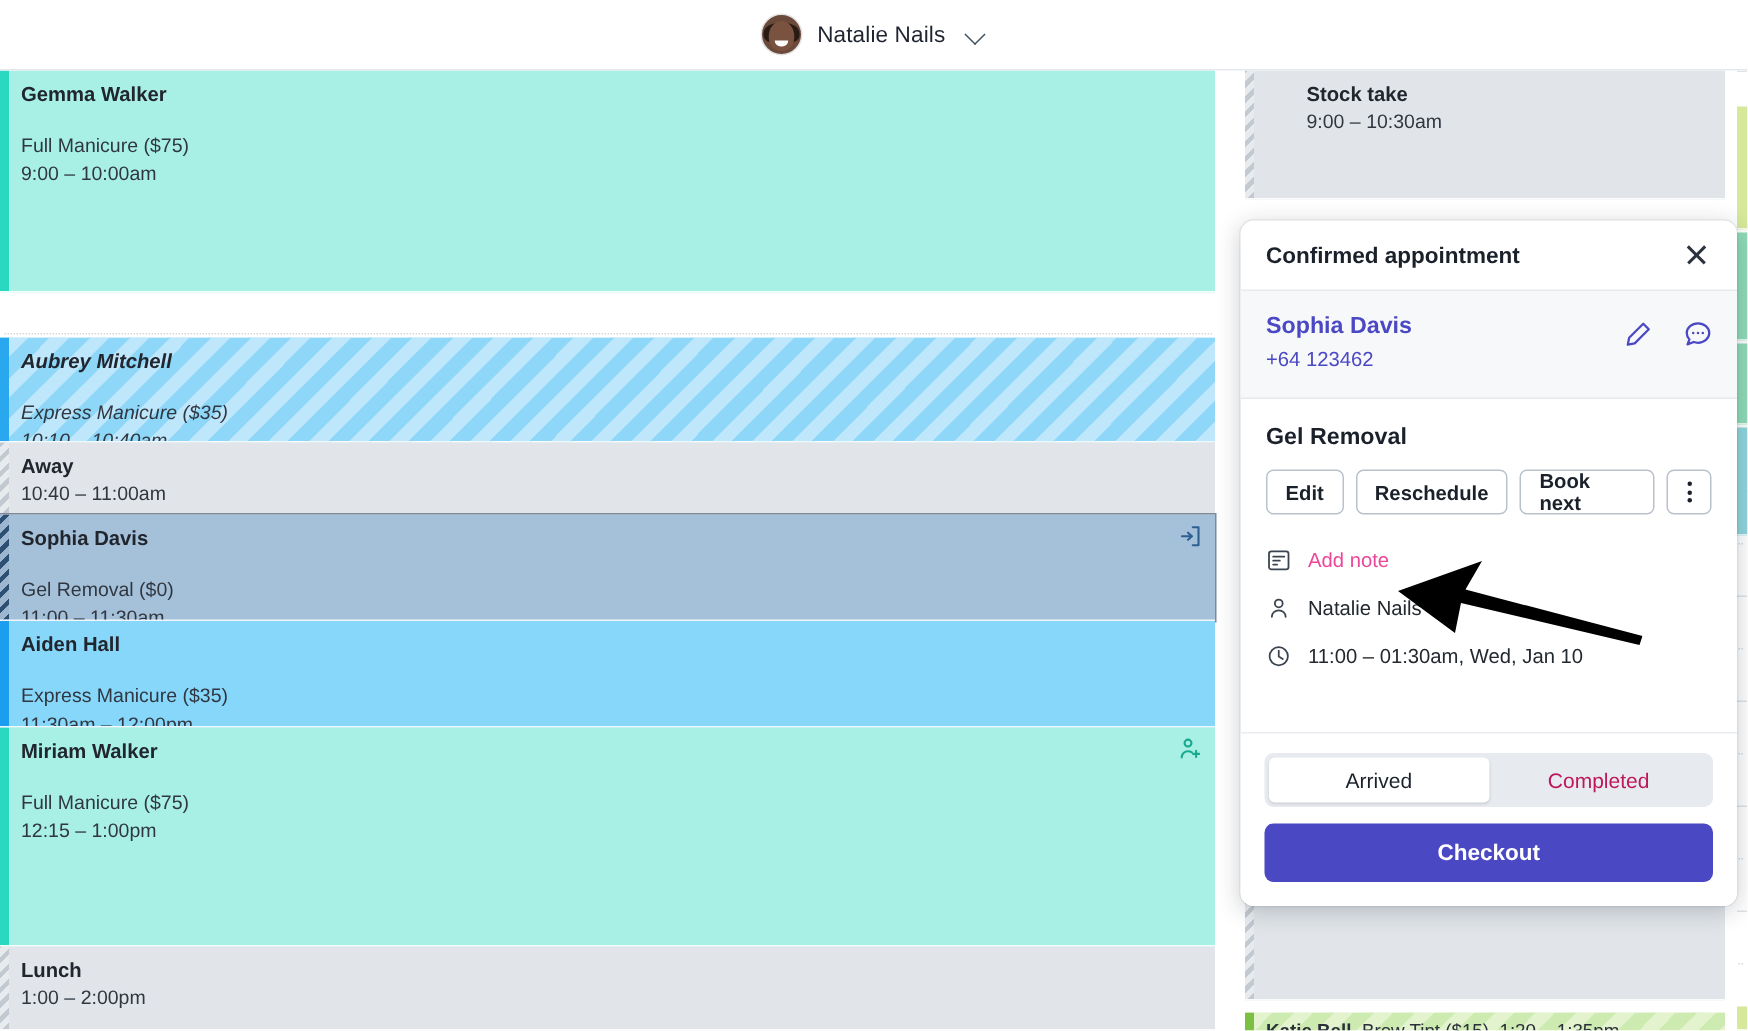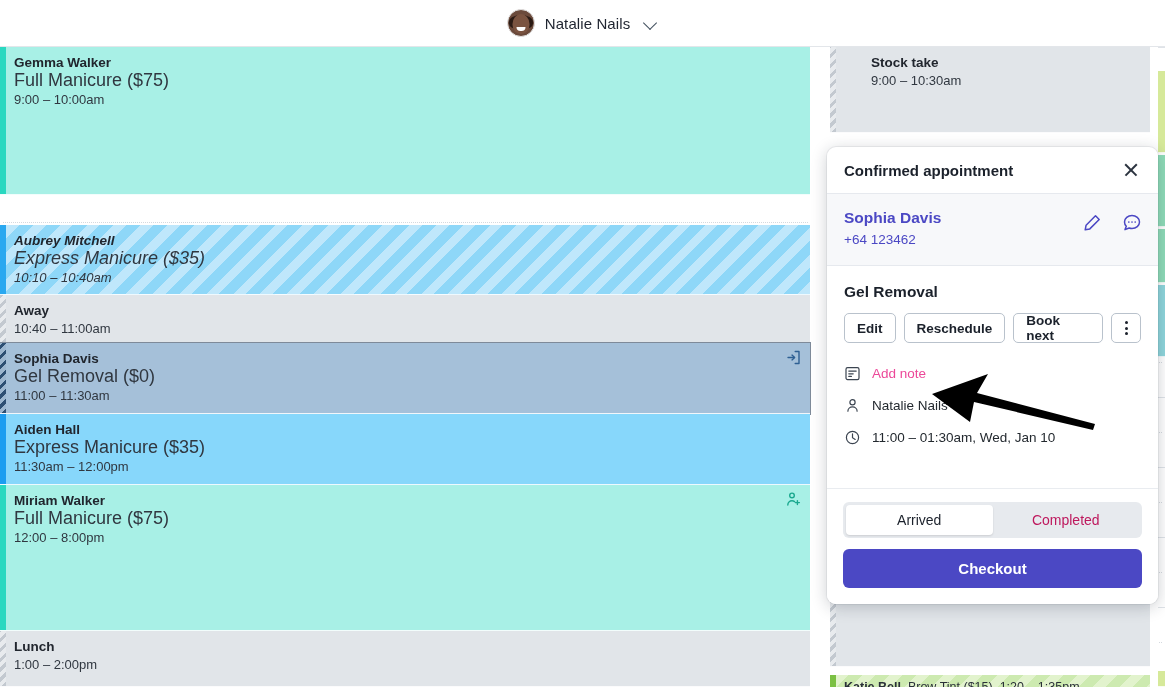--- a/index.html
+++ b/index.html
@@ -66,21 +66,21 @@
 
   .ev {
     position: absolute; left: 0; right: 0;
     padding: 7px 10px 6px 14px;
     overflow: hidden;
     cursor: pointer;
     border-bottom: 1px solid rgba(255,255,255,.85);
   }
   .ev .bar { position: absolute; left: 0; top: 0; bottom: 0; width: 6px; }
   .ev .t1 { font-size: 13.5px; font-weight: bold; color: #21262e; line-height: 17px; white-space: nowrap; }
-  .ev .t2 { font-size: 18px; color: #303740; line-height: 19px; white-space: nowrap; }
+  .ev .t2 { font-size: 13px; color: #303740; line-height: 19px; white-space: nowrap; margin-top: 16px; }
   .ev .t3 { font-size: 13px; color: #303740; line-height: 19px; white-space: nowrap; }
   .ev .corner-icon { position: absolute; right: 8px; top: 6px; width: 17px; height: 17px; }
 
   .ev.blocked { background: #e1e5e9; }
   .ev.blocked .bar {
     background: repeating-linear-gradient(-45deg,#c3c9d0 0 3px,#e8ebee 3px 7px);
   }
   .ev.sel { outline: 1px solid #7e8a99; }
   .ev.sel .bar {
     background: repeating-linear-gradient(-45deg,#2d4f73 0 3px,#9cb6cf 3px 7px);
@@ -240,21 +240,21 @@
         </div>
         <div class="ev" style="top:438px;height:146px;background:#a8f0e6;">
           <div class="bar" style="background:#29d8c0"></div>
           <span class="corner-icon"><svg viewBox="0 0 17 17" width="17" height="17" fill="none" stroke="#1aa88f" stroke-width="1.4" stroke-linecap="round">
               <circle cx="7" cy="4.4" r="2.3"></circle>
               <path d="M2.8 14c0-2.5 1.9-4.2 4.2-4.2 1 0 1.9.3 2.6.8"></path>
               <path d="M12.4 9.6v4M10.4 11.6h4"></path>
             </svg></span>
           <div class="t1">Miriam Walker</div>
           <div class="t2">Full Manicure ($75)</div>
-          <div class="t3">12:00 – 8:00pm</div>
+          <div class="t3">12:15 – 1:00pm</div>
         </div>
         <div class="ev blocked" style="top:584px;height:56px;">
           <div class="bar"></div>
           <div class="t1">Lunch</div>
           <div class="t3">1:00 – 2:00pm</div>
         </div>
       </div>
     <div class="col col-2" id="col-2">
         <div class="ev blocked" style="top:0px;height:86px;padding-left:41px;">
           <div class="bar"></div>

